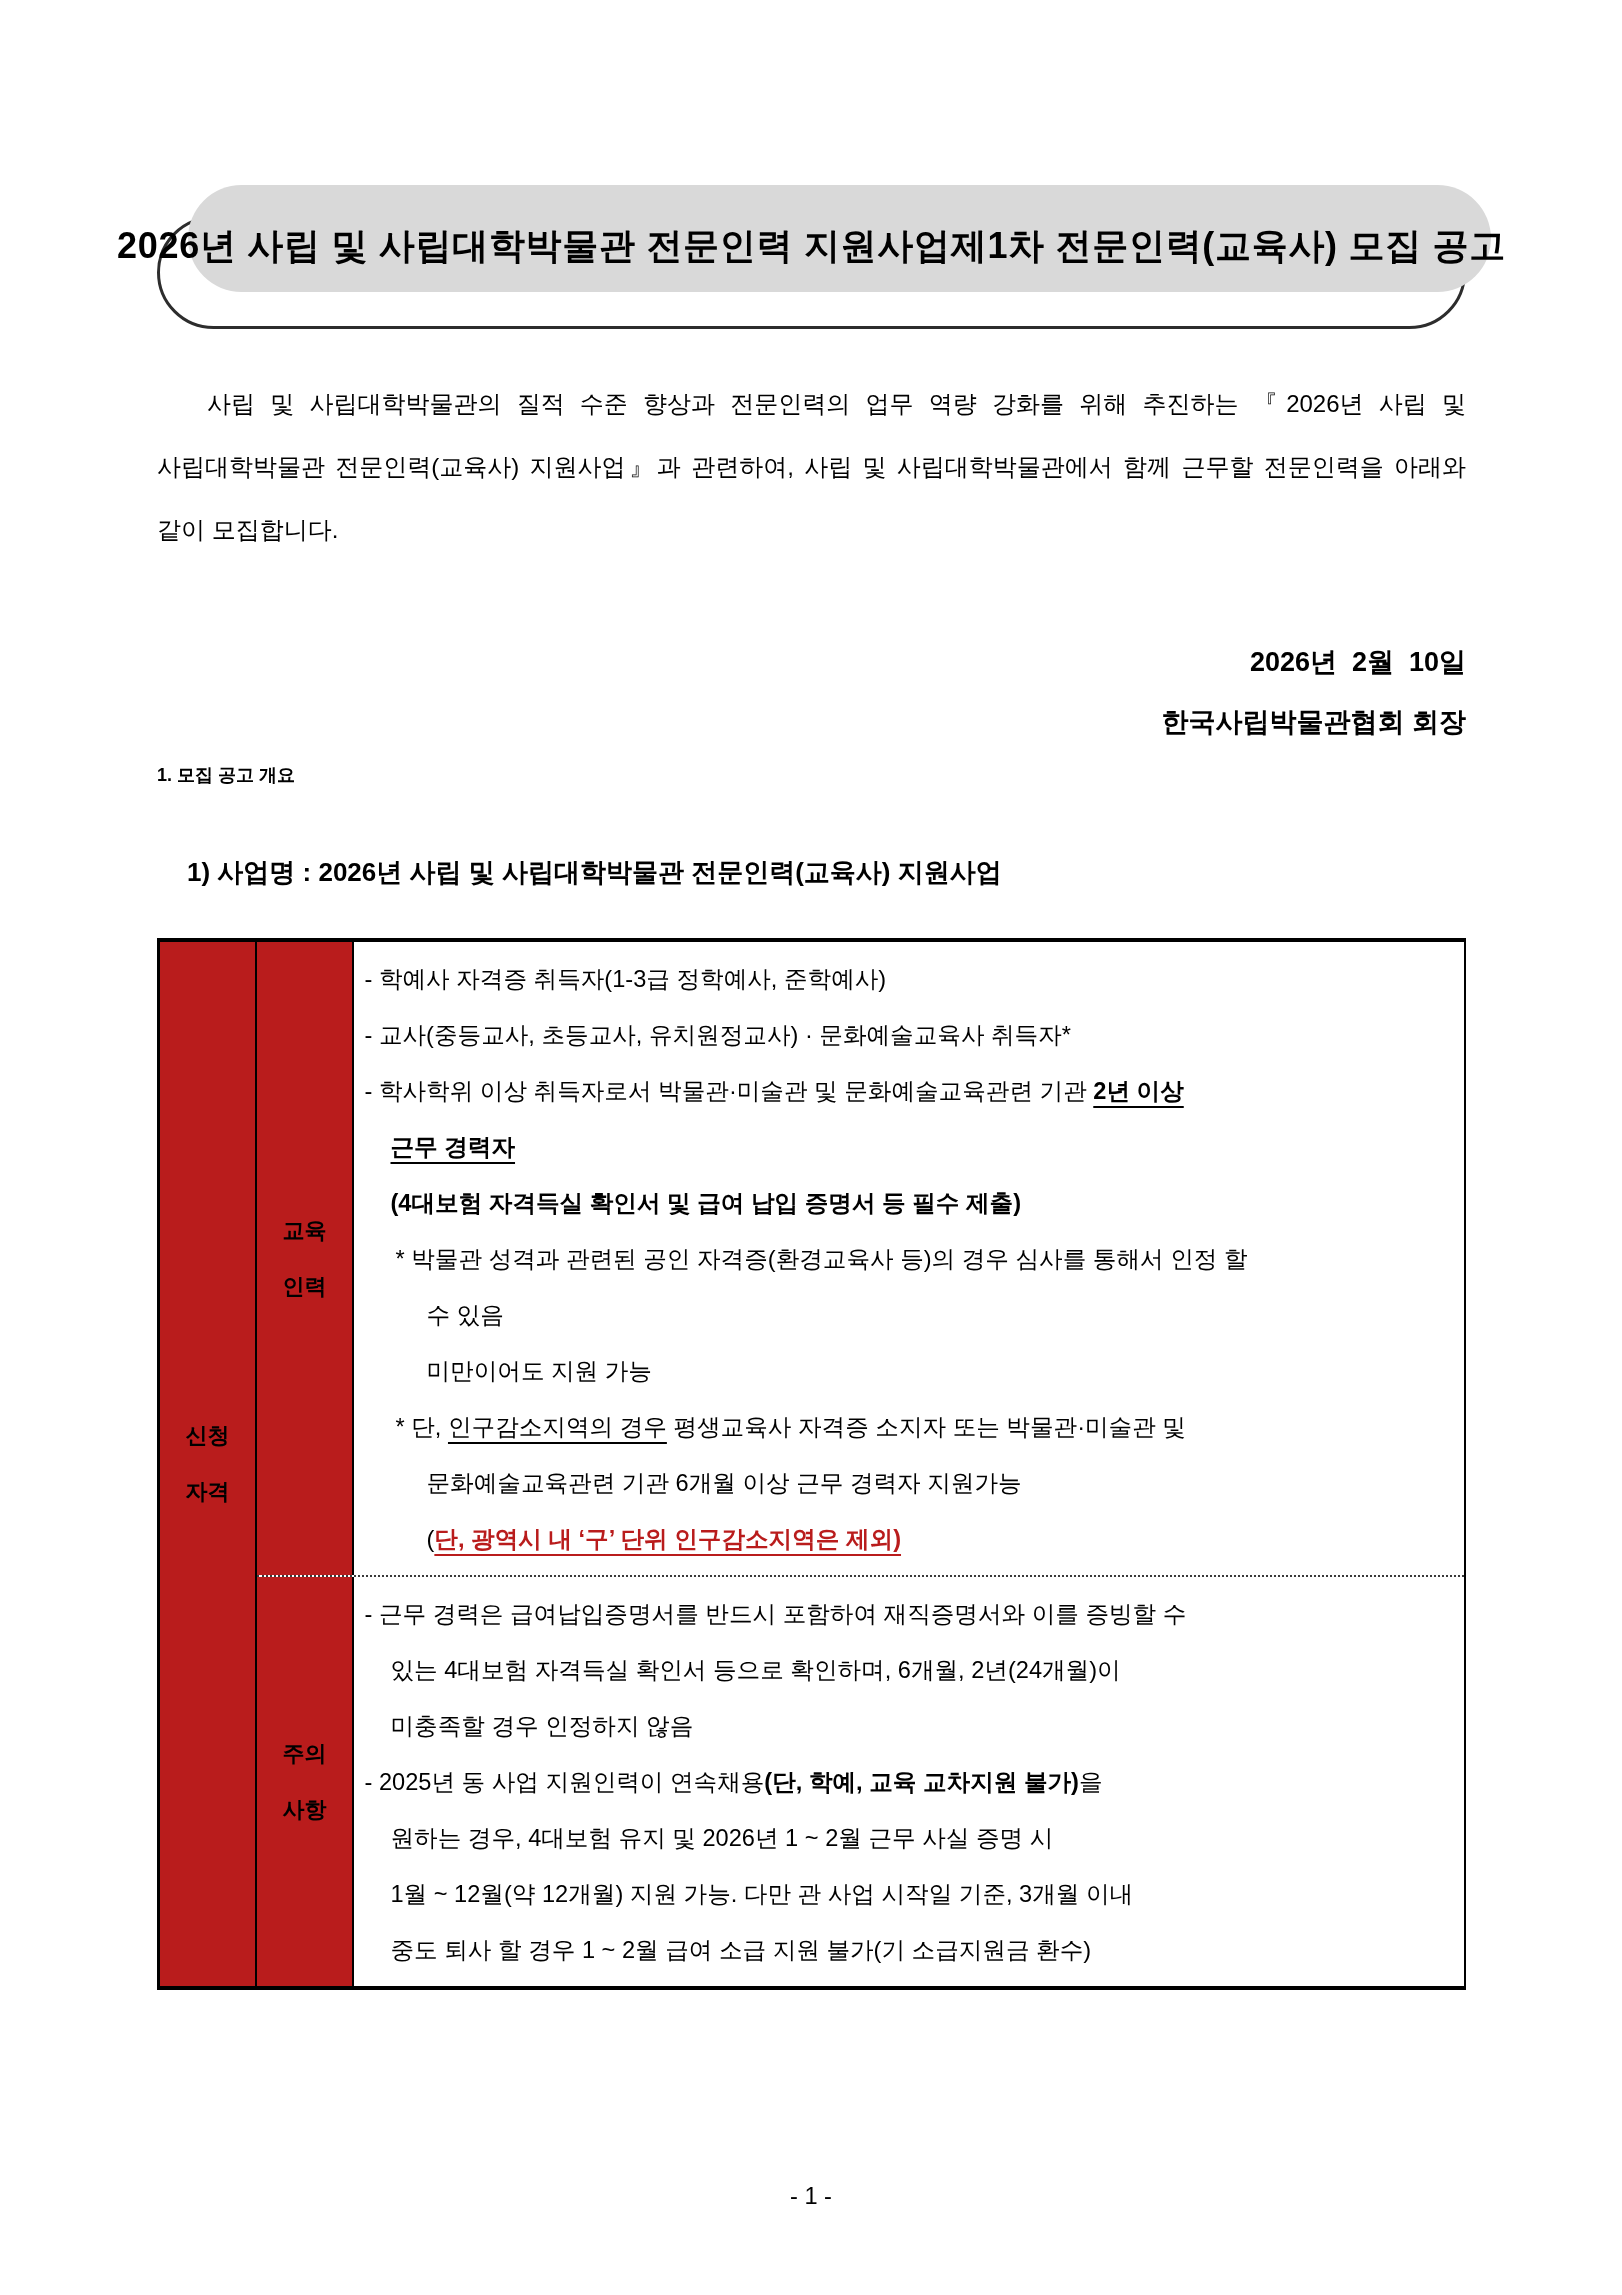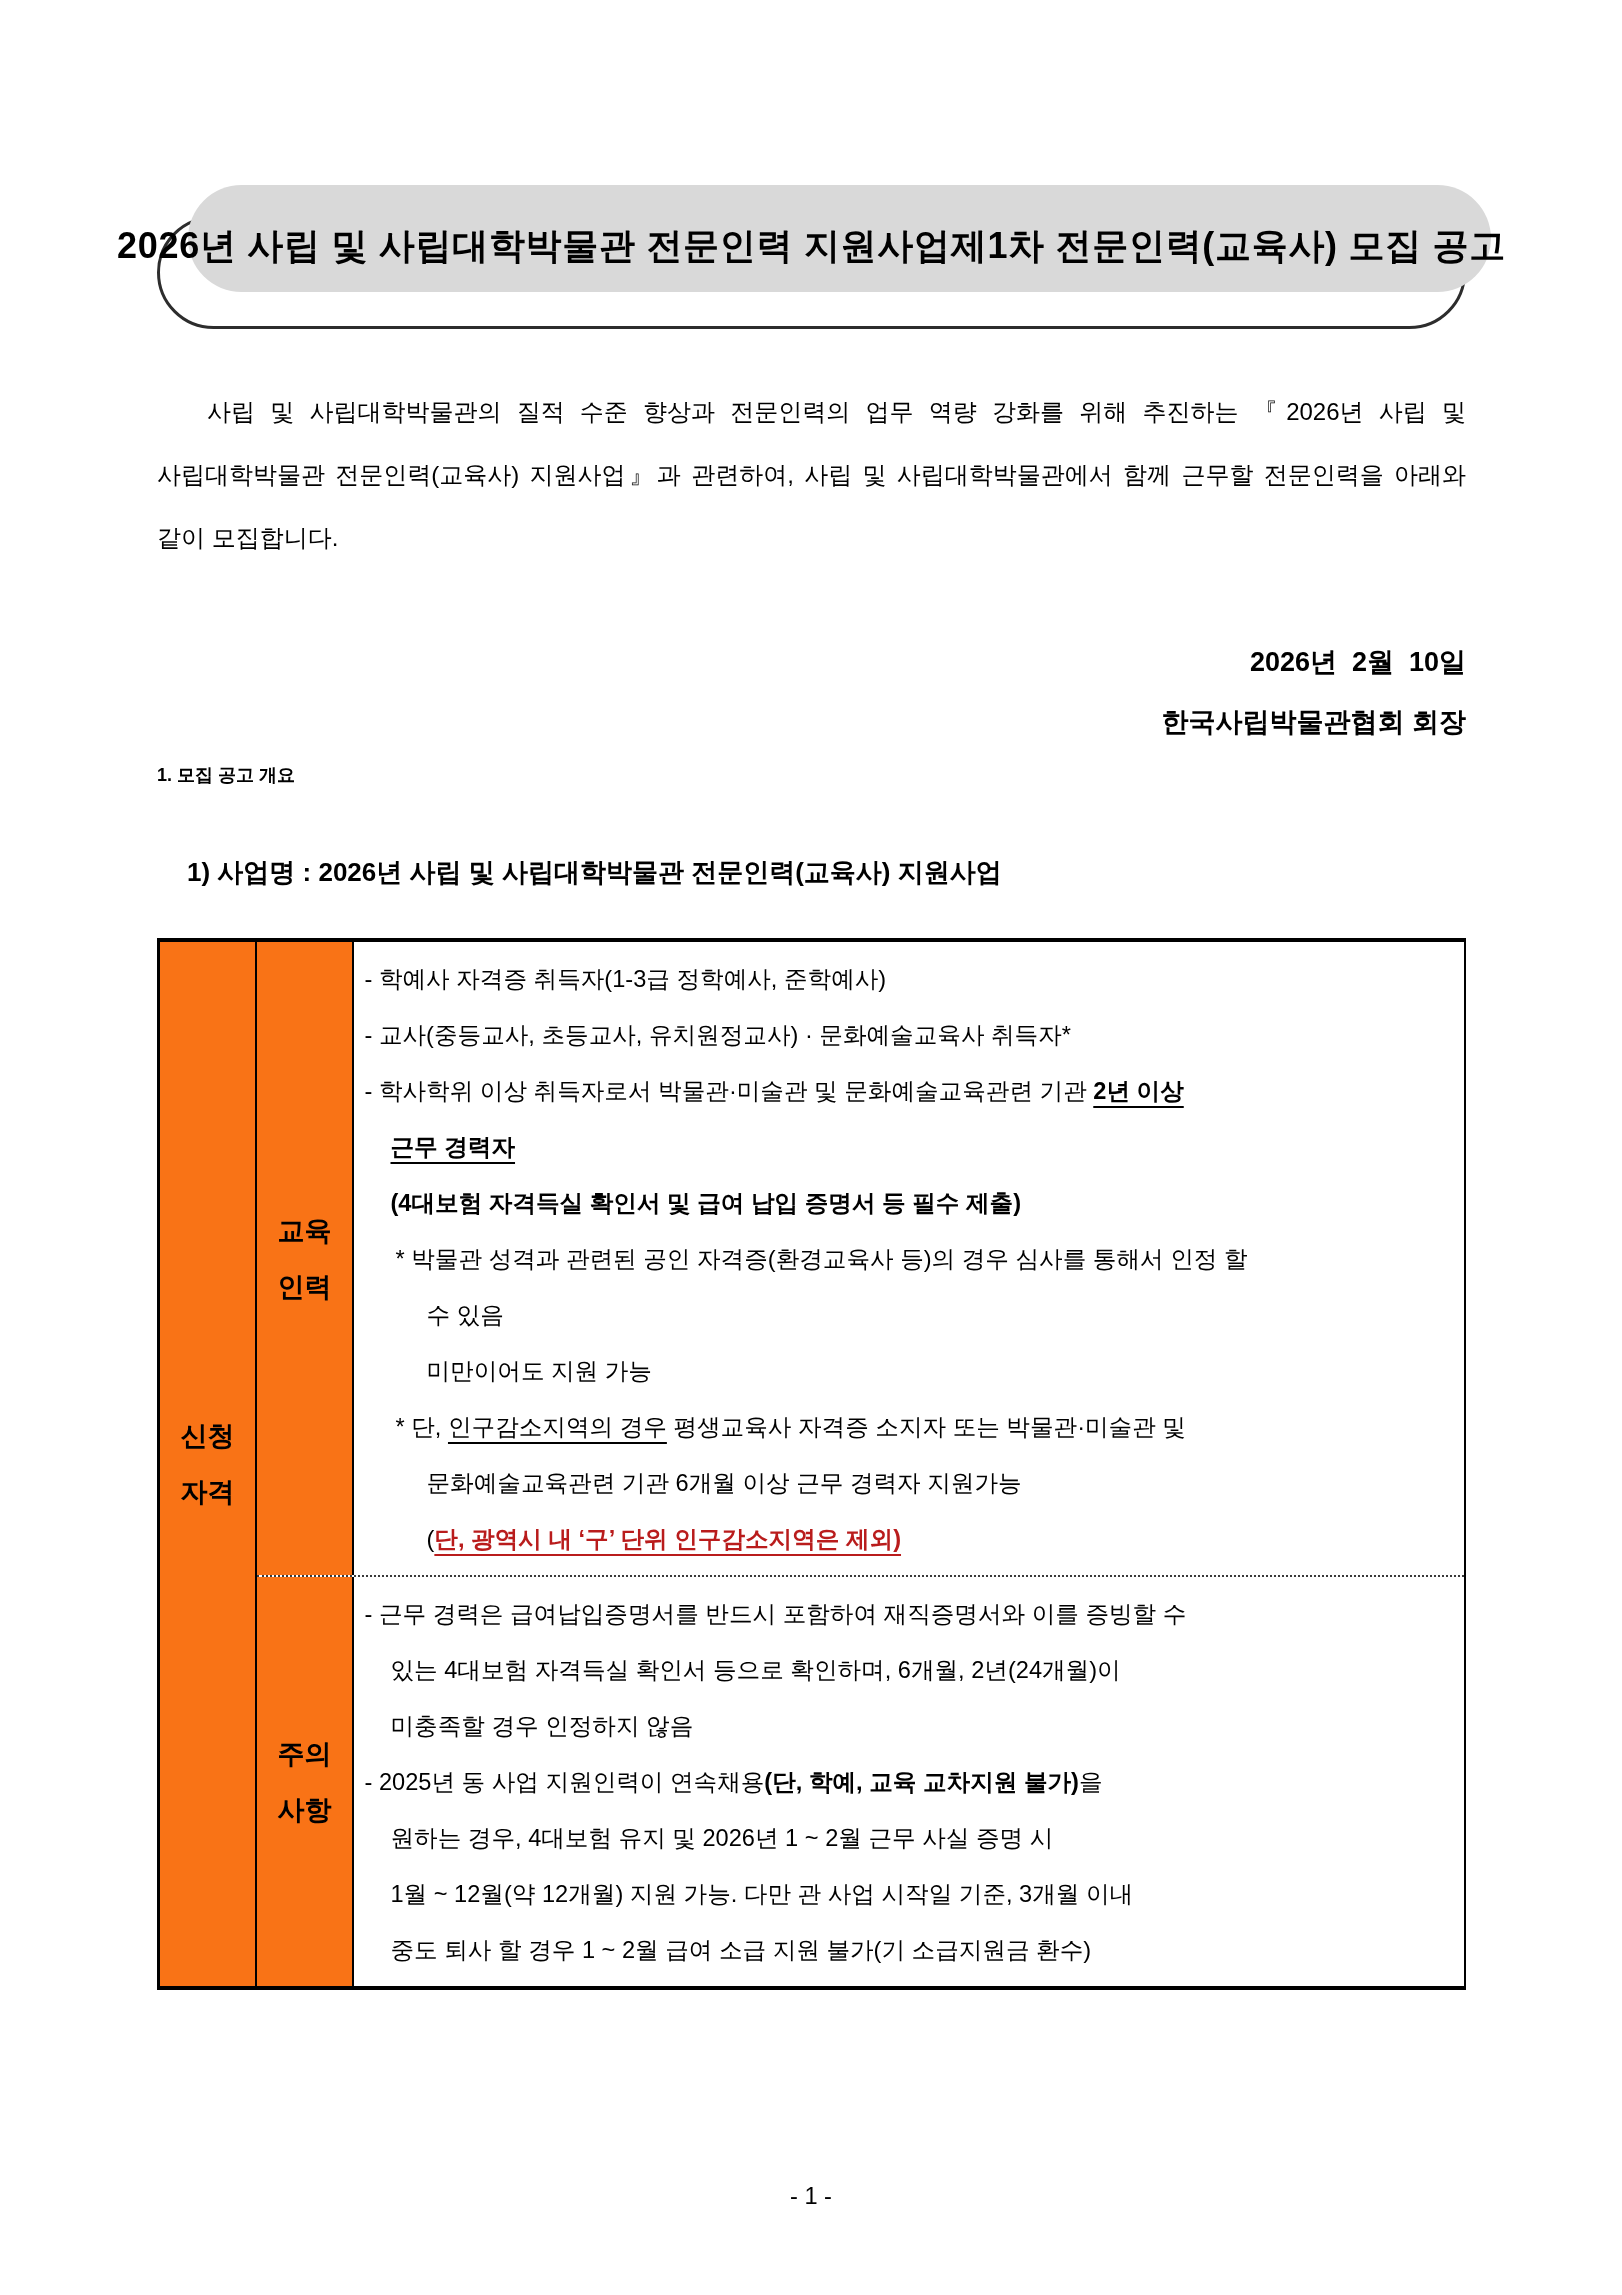--- a/index.html
+++ b/index.html
@@ -30,21 +30,21 @@
     background:#d9d9d9;
     border-radius:60px;
     z-index:-1;
   }
   .title-line {
     font-size:36px; font-weight:bold; line-height:54px;
     letter-spacing:0.7px; white-space:nowrap;
   }
   
   .intro {
-    position:absolute; left:157px; top:380px; width:1309px;
+    position:absolute; left:157px; top:372px; width:1309px;
     font-size:24px; line-height:63px;
     text-align:justify; text-indent:50px;
     word-break:keep-all;
   }
   
   .date-block {
     position:absolute; left:157px; top:632px; width:1309px;
     text-align:right; font-weight:bold;
     font-size:27px; line-height:60px;
   }
@@ -61,24 +61,24 @@
   
   .tbl {
     position:absolute; left:157px; top:938px; width:1309px;
     border-top:4.6px solid #000; border-bottom:4.6px solid #000;
     border-left:3.3px solid #000; border-right:2px solid #000;
     display:flex; box-sizing:border-box;
     font-size:23.6px;
   }
   .cell-label {
     width:97px; flex:0 0 97px;
-    background:#f97316;
+    background:#b91c1c;
     border-right:2px solid #000;
     display:flex; flex-direction:column; justify-content:center; align-items:center;
-    font-size:27px; font-weight:bold; line-height:56px;
+    font-size:22px; font-weight:bold; line-height:56px;
     box-sizing:border-box;
   }
   .tbl-right { flex:1; display:flex; flex-direction:column; }
   .tbl-row { display:flex; }
   .tbl-row.dotted-sep { border-bottom:2px dotted #3a3a3a; }
   .cell-content {
     flex:1; background:#fff;
     padding:8.5px 11.8px 8.5px 10.5px;
     box-sizing:border-box;
   }

